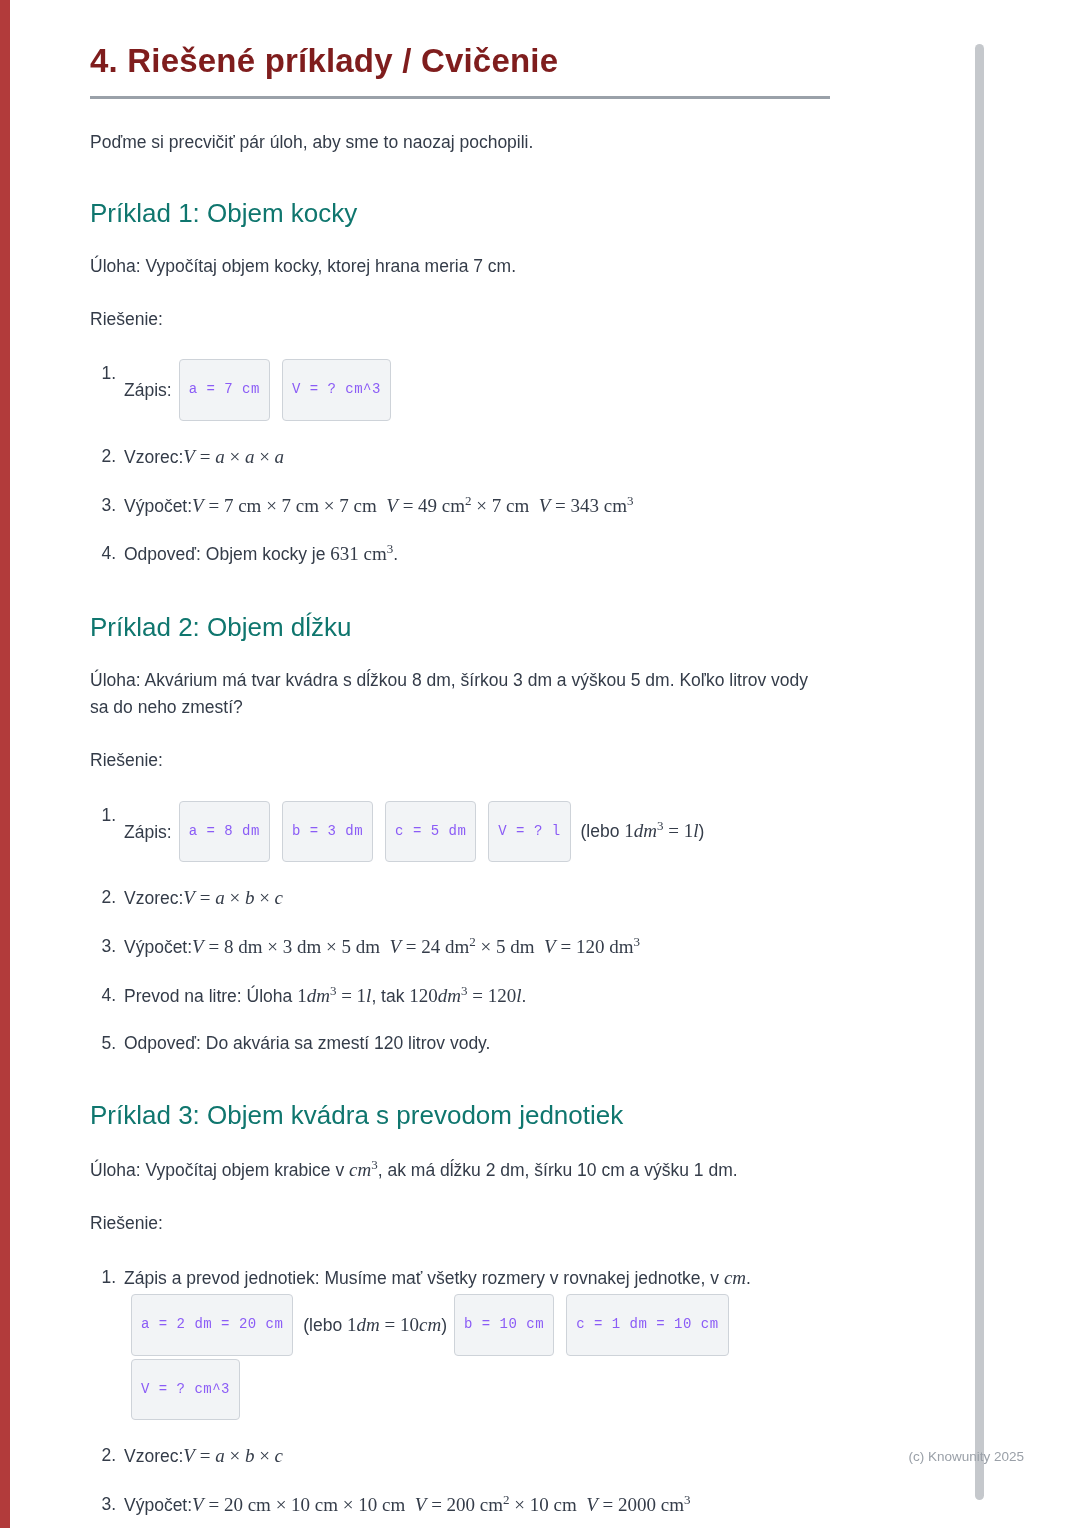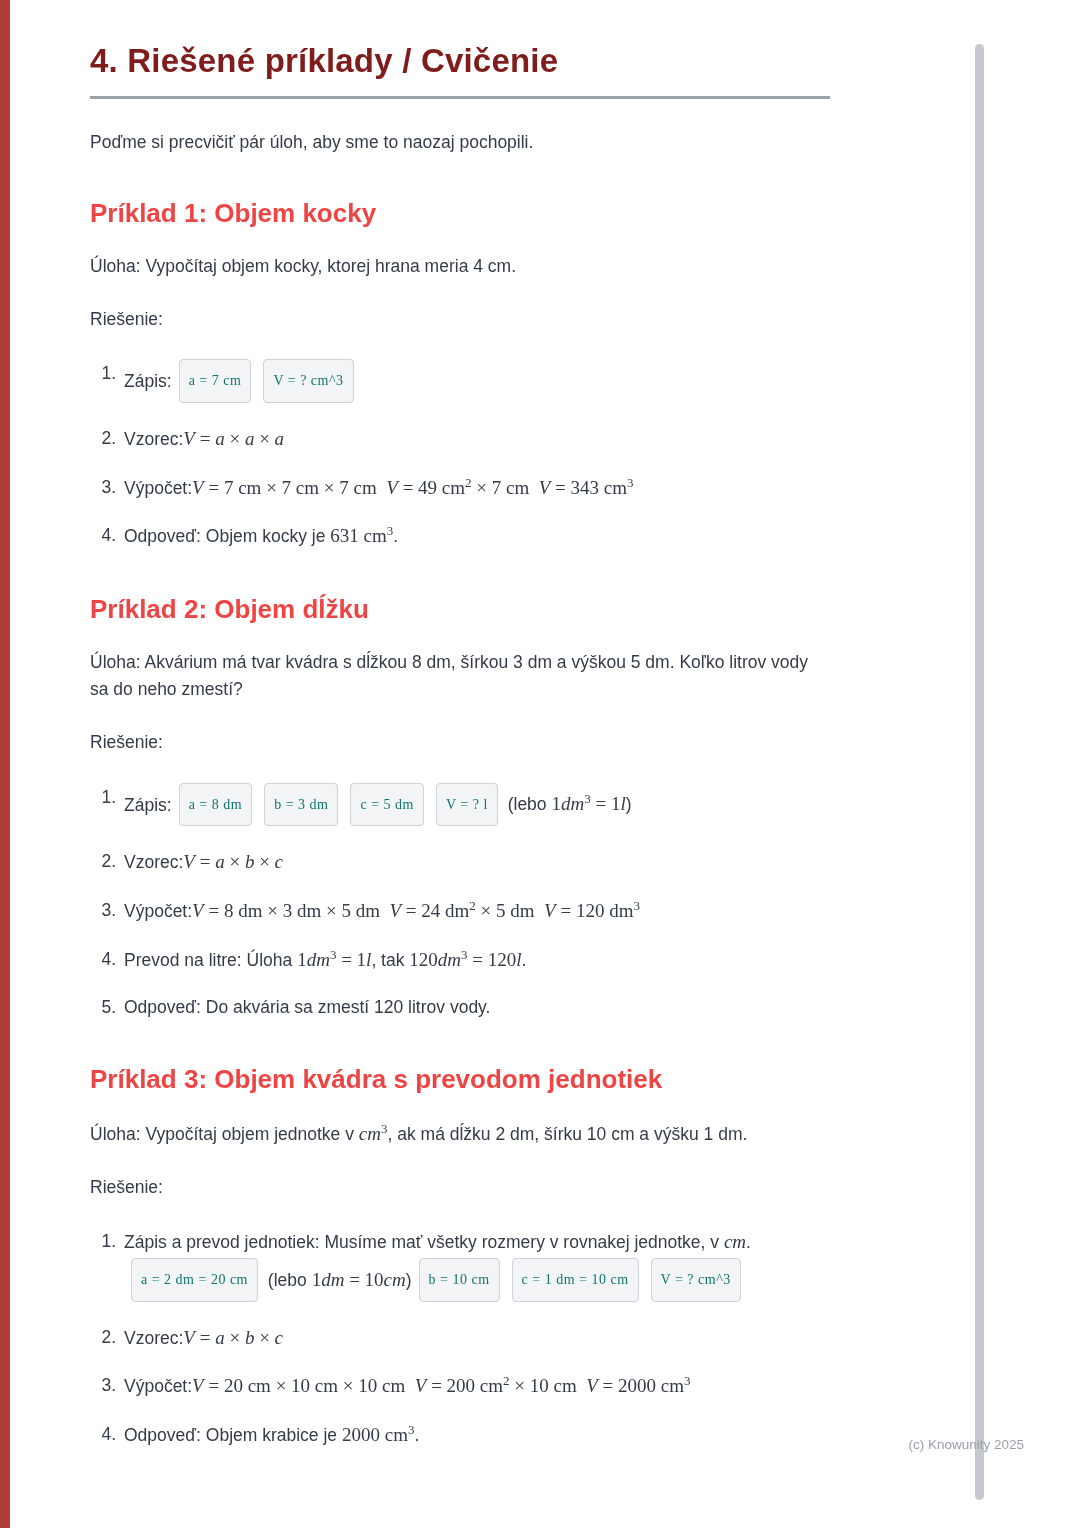--- a/index.html
+++ b/index.html
@@ -30,22 +30,22 @@
     font-size: 33px; font-weight: 700;
     color: #7f1d1d;
     margin: 0 0 16px 0; letter-spacing: 0.2px;
   }
   .title-rule {
     border: none; height: 3px;
     background: #9aa1a9;
     margin: 0 0 30px 0;
   }
   h2 {
-    font-size: 26px; font-weight: 700;
-    color: #ef4444;
+    font-size: 26px; font-weight: 400;
+    color: #0f766e;
     margin: 42px 0 24px 0;
   }
   p.body {
     font-size: 17.5px; line-height: 1.55;
     margin: 0 0 26px 0;
   }
   strong { font-weight: 400; color: #333b48; }
   ol.steps {
     list-style: none;
     margin: 0 0 10px 0;
@@ -60,64 +60,64 @@
     line-height: 1.62;
   }
   ol.steps > li::before {
     content: counter(step) ".";
     position: absolute; left: -32px; top: 0;
     width: 24px; text-align: right;
     color: #343c49;
   }
   .chip {
     display: inline-block;
-    font-family: Liberation Serif, serif;
+    font-family: Liberation Mono, monospace;
     font-size: 14px; line-height: 1.25;
     letter-spacing: 0.5px;
     background: #f2f4f6;
     border: 1px solid #ced3d9;
     border-radius: 4px;
-    padding: 12px 9px;
+    padding: 21px 9px;
     margin: 0 5px 3px 7px;
-    color: #0f766e;
+    color: #8b5cf6;
     vertical-align: middle;
   }
   .runs .rm {
     font-family: "Liberation Serif", serif;
     font-size: 19px;
   }
   .runs .it {
     font-family: "Liberation Serif", serif;
     font-size: 19px; font-style: italic;
   }
   .runs sup {
     font-family: "Liberation Serif", serif;
     font-size: 13px; line-height: 0;
   }
   .runs .txt { font-family: "Liberation Sans", sans-serif; }
   .watermark {
-    position: absolute; right: 56px; bottom: 76px;
+    position: absolute; right: 56px; bottom: 64px;
     font-size: 13.5px; color: #9aa0a8;
   }
 </style>
 </head>
 <body>
 
 <div class="accent-strip"></div>
 
 <div class="page">
 
   <h1>4. Riešené príklady / Cvičenie</h1>
   <hr class="title-rule">
 
   <p class="body">Poďme si precvičiť pár úloh, aby sme to naozaj pochopili.</p>
 
   <section>
     <h2>Príklad 1: Objem kocky</h2>
-    <p class="body"><strong>Úloha:</strong><span> Vypočítaj objem kocky, ktorej hrana meria 4 cm.</span></p>
+    <p class="body"><strong>Úloha:</strong><span> Vypočítaj objem kocky, ktorej hrana meria 7 cm.</span></p>
     <p class="body"><strong>Riešenie:</strong></p>
     <ol class="steps">
       <li><strong>Zápis:</strong><span class="chip">a = 7 cm</span><span class="chip">V = ? cm^3</span></li>
       <li><strong>Vzorec:</strong><span class="runs"><span class="it">V</span><span class="rm"> = </span><span class="it">a</span><span class="rm"> × </span><span class="it">a</span><span class="rm"> × </span><span class="it">a</span></span></li>
       <li><strong>Výpočet:</strong><span class="runs"><span class="it">V</span><span class="rm"> = 7 cm × 7 cm × 7 cm &nbsp;</span><span class="it">V</span><span class="rm"> = 49 cm</span><sup>2</sup><span class="rm"> × 7 cm &nbsp;</span><span class="it">V</span><span class="rm"> = 343 cm</span><sup>3</sup></span></li>
       <li><strong>Odpoveď:</strong><span class="runs"><span class="txt"> Objem kocky je </span><span class="rm">631 cm</span><sup>3</sup><span class="txt">.</span></span></li>
     </ol>
   </section>
 
   <section>
@@ -128,21 +128,21 @@
       <li><strong>Zápis:</strong><span class="chip">a = 8 dm</span><span class="chip">b = 3 dm</span><span class="chip">c = 5 dm</span><span class="chip">V = ? l</span><span class="runs"><span class="txt"> (lebo </span><span class="rm">1</span><span class="it">dm</span><sup>3</sup><span class="rm"> = 1</span><span class="it">l</span><span class="txt">)</span></span></li>
       <li><strong>Vzorec:</strong><span class="runs"><span class="it">V</span><span class="rm"> = </span><span class="it">a</span><span class="rm"> × </span><span class="it">b</span><span class="rm"> × </span><span class="it">c</span></span></li>
       <li><strong>Výpočet:</strong><span class="runs"><span class="it">V</span><span class="rm"> = 8 dm × 3 dm × 5 dm &nbsp;</span><span class="it">V</span><span class="rm"> = 24 dm</span><sup>2</sup><span class="rm"> × 5 dm &nbsp;</span><span class="it">V</span><span class="rm"> = 120 dm</span><sup>3</sup></span></li>
       <li><strong>Prevod na litre:</strong><span class="runs"><span class="txt"> Úloha </span><span class="rm">1</span><span class="it">dm</span><sup>3</sup><span class="rm"> = 1</span><span class="it">l</span><span class="txt">, tak </span><span class="rm">120</span><span class="it">dm</span><sup>3</sup><span class="rm"> = 120</span><span class="it">l</span><span class="txt">.</span></span></li>
       <li><strong>Odpoveď:</strong><span> Do akvária sa zmestí 120 litrov vody.</span></li>
     </ol>
   </section>
 
   <section>
     <h2>Príklad 3: Objem kvádra s prevodom jednotiek</h2>
-    <p class="body"><strong>Úloha:</strong><span class="runs"><span class="txt"> Vypočítaj objem jednotke v </span><span class="it">cm</span><sup>3</sup><span class="txt">, ak má dĺžku 2 dm, šírku 10 cm a výšku 1 dm.</span></span></p>
+    <p class="body"><strong>Úloha:</strong><span class="runs"><span class="txt"> Vypočítaj objem krabice v </span><span class="it">cm</span><sup>3</sup><span class="txt">, ak má dĺžku 2 dm, šírku 10 cm a výšku 1 dm.</span></span></p>
     <p class="body"><strong>Riešenie:</strong></p>
     <ol class="steps">
       <li><strong>Zápis a prevod jednotiek:</strong><span class="runs"><span class="txt"> Musíme mať všetky rozmery v rovnakej jednotke, v </span><span class="it">cm</span><span class="txt">.</span></span><span class="chip">a = 2 dm = 20 cm</span><span class="runs"><span class="txt"> (lebo </span><span class="rm">1</span><span class="it">dm</span><span class="rm"> = 10</span><span class="it">cm</span><span class="txt">)</span></span><span class="chip">b = 10 cm</span><span class="chip">c = 1 dm = 10 cm</span><span class="chip">V = ? cm^3</span></li>
       <li><strong>Vzorec:</strong><span class="runs"><span class="it">V</span><span class="rm"> = </span><span class="it">a</span><span class="rm"> × </span><span class="it">b</span><span class="rm"> × </span><span class="it">c</span></span></li>
       <li><strong>Výpočet:</strong><span class="runs"><span class="it">V</span><span class="rm"> = 20 cm × 10 cm × 10 cm &nbsp;</span><span class="it">V</span><span class="rm"> = 200 cm</span><sup>2</sup><span class="rm"> × 10 cm &nbsp;</span><span class="it">V</span><span class="rm"> = 2000 cm</span><sup>3</sup></span></li>
       <li><strong>Odpoveď:</strong><span class="runs"><span class="txt"> Objem krabice je </span><span class="rm">2000 cm</span><sup>3</sup><span class="txt">.</span></span></li>
     </ol>
   </section>
 
 </div>

